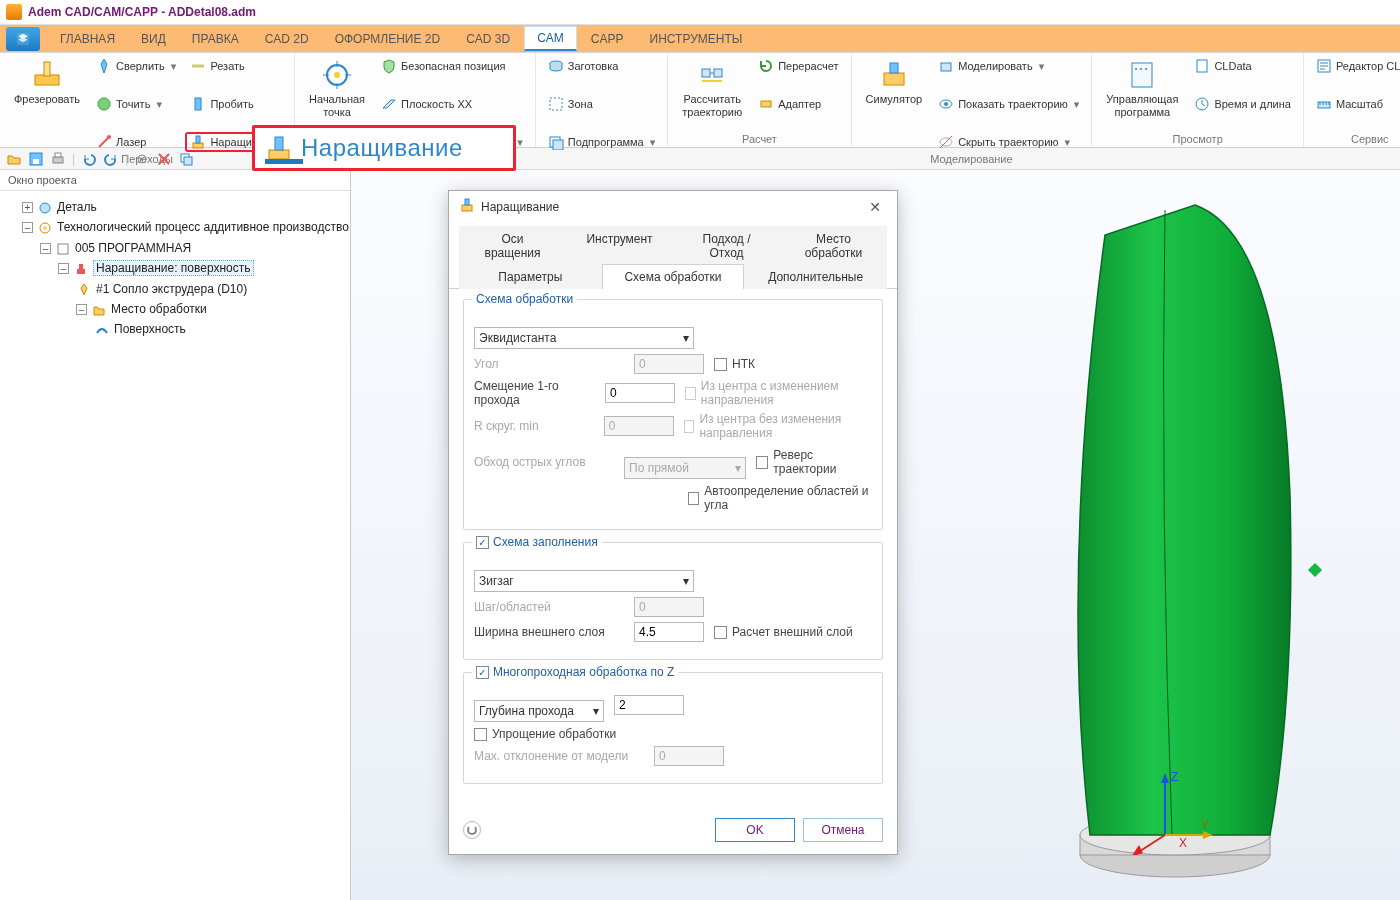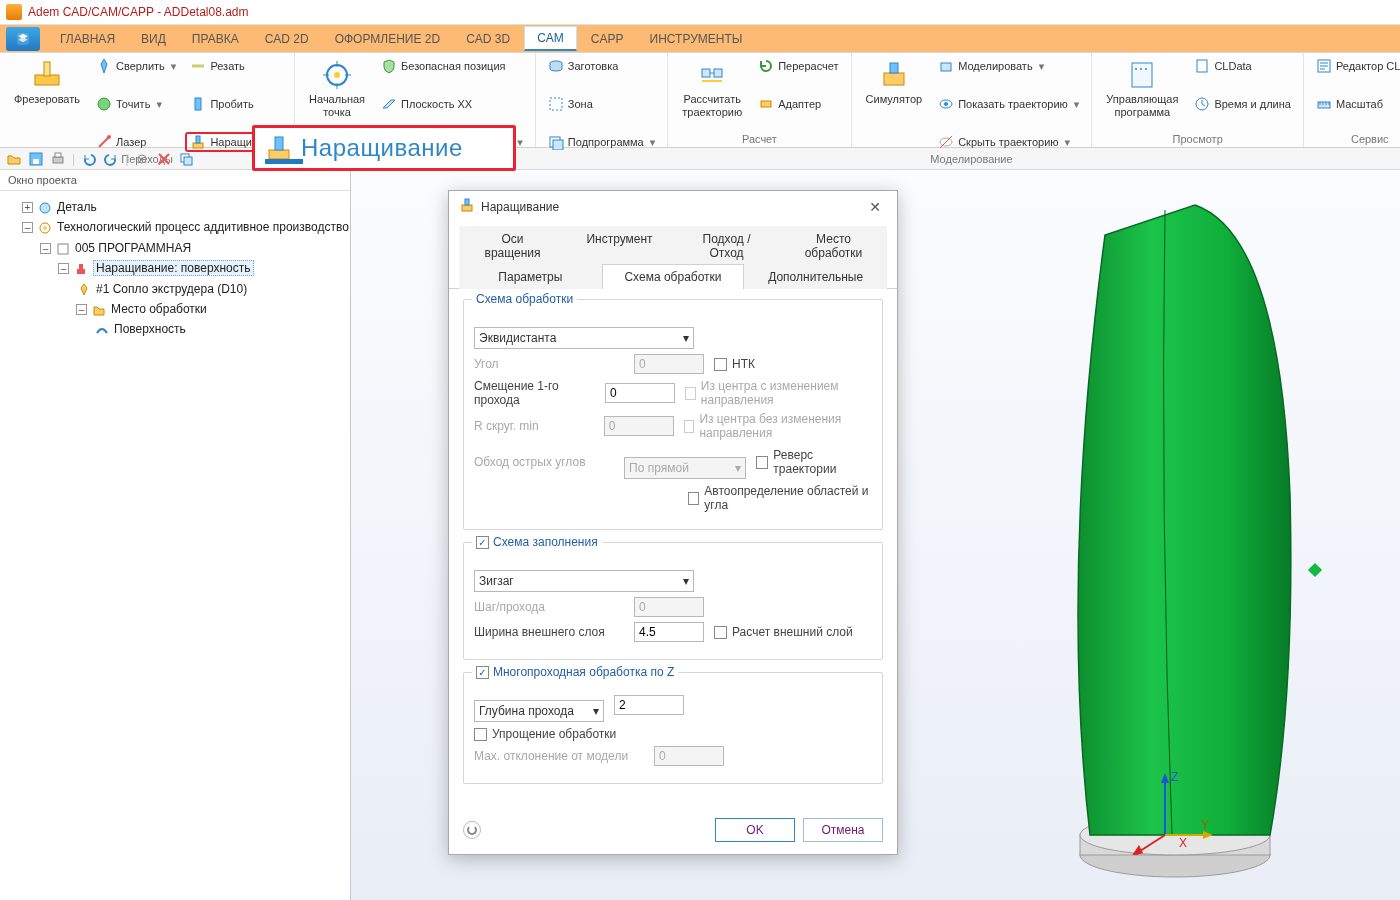--- a/index.html
+++ b/index.html
@@ -1,21 +1,21 @@
 <!DOCTYPE html>
 <html><head>
 <meta charset="utf-8">
 <style>
   * { box-sizing: border-box; margin: 0; padding: 0; font-family: "Segoe UI", Tahoma, sans-serif; }
   body { background: #fff; font-size: 12px; color: #333; width: 1400px; height: 900px; overflow: hidden; position: relative; }
 
   
   .titlebar { height: 25px; background: #fff; display: flex; align-items: center; padding: 0 6px; gap: 6px; border-bottom: 1px solid #e0e0e0; }
   .titlebar .app-icon { width: 16px; height: 16px; background: linear-gradient(#ffb13b,#e87c00); border-radius: 2px; }
-  .titlebar .title { color: #b91c1c; }
+  .titlebar .title { color: #701a75; font-weight: bold; }
 
   
   .menubar { height: 28px; background: #fdba74; display: flex; align-items: center; padding-left: 6px; gap: 2px; border-bottom: 1px solid #d8d8d8; }
   .app-btn { width: 34px; height: 24px; background: linear-gradient(#3fa7e4,#1f7ac2); border-radius: 3px; display:flex; align-items:center; justify-content:center; margin-right:6px;}
   .app-btn svg { width:16px; height:16px; }
   .menu-item { padding: 4px 12px; color: #555; cursor: default; }
   .menu-item.active { background: #fff; border: 1px solid #c9e0f0; border-bottom: 2px solid #2e87c8; color: #1a5f99; }
 
   
   .ribbon { height: 95px; background: #fdfdfd; display: flex; border-bottom: 1px solid #d0d0d0; }
@@ -653,21 +653,21 @@
           <span class="box" style="width:13px;height:13px;border:1px solid #888;display:inline-flex;align-items:center;justify-content:center;font-size:10px;color:#2360a5">✓</span>
           <span>Схема заполнения</span>
         </div>
       <div class="row">
         <div class="sel-ctl">
             <span>Зигзаг</span>
             <span>▾</span>
           </div>
       </div>
       <div class="row">
-        <label class="disabled">Шаг/прохода</label>
+        <label class="disabled">Шаг/областей</label>
         <input type="text" class="disabled" value="0" style="">
       </div>
       <div class="row">
         <label>Ширина внешнего слоя</label>
         <input type="text" value="4.5" style="">
         <div class="chk">
             <span class="box"></span>
             <span>Расчет внешний слой</span>
           </div>
       </div>

